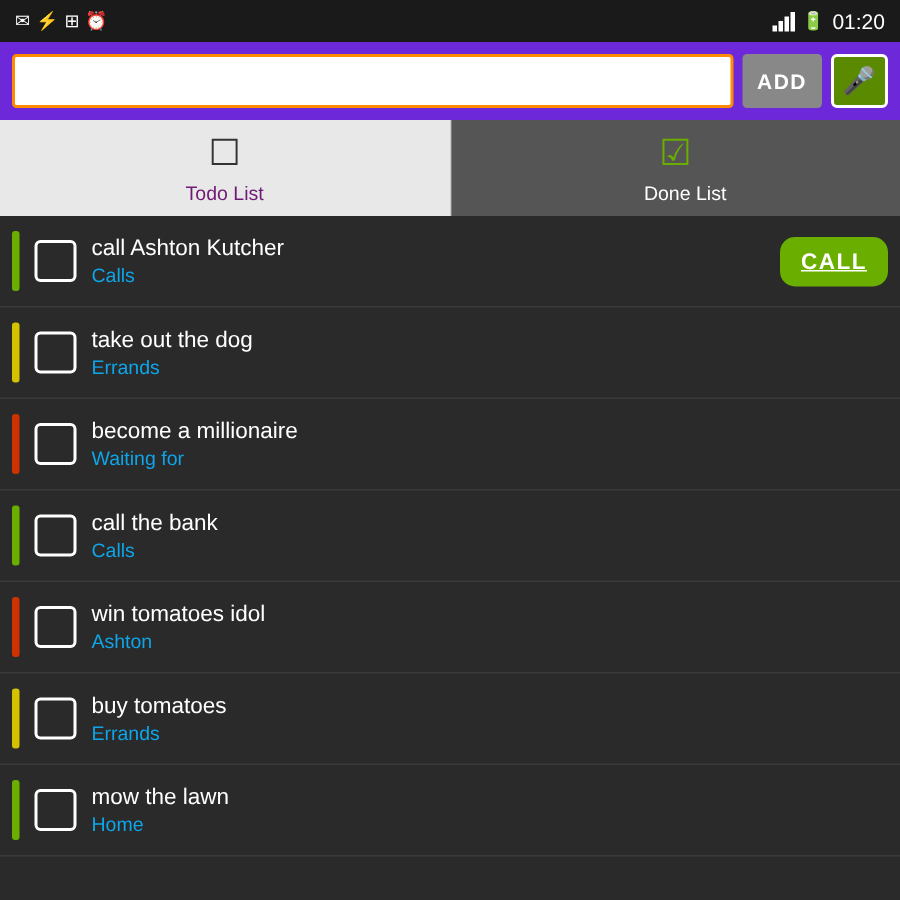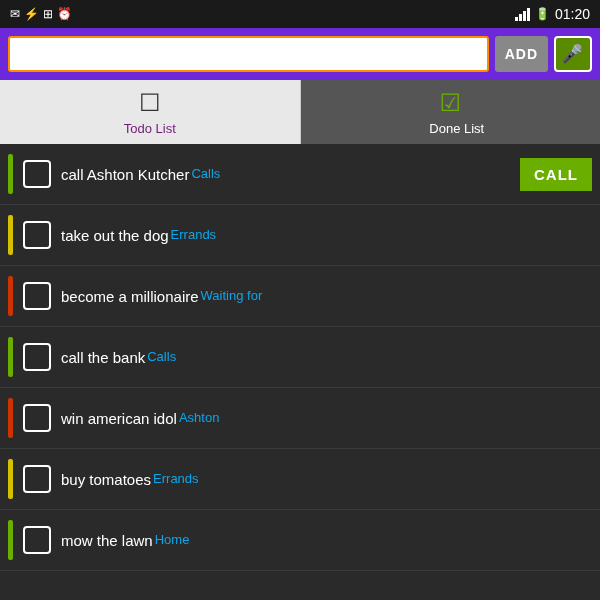--- a/index.html
+++ b/index.html
@@ -198,21 +198,21 @@
       height: 28px;
       border: 2px solid #fff;
       border-radius: 4px;
       background: transparent;
       flex-shrink: 0;
     }
 
     .item-text {
       flex: 1;
       display: flex;
-      flex-direction: row;
+      flex-direction: column;
       gap: 2px;
     }
 
     .item-title {
       color: #fff;
       font-size: 15px;
       font-weight: 500;
     }
 
     .item-subtitle {
@@ -220,23 +220,24 @@
       font-size: 13px;
     }
 
     .call-button {
       background: #6aaf00;
       color: #fff;
       font-size: 15px;
       font-weight: bold;
       padding: 8px 14px;
       border: none;
-      border-radius: 0;
+      border-radius: 10px;
       cursor: pointer;
       letter-spacing: 1px;
+      text-decoration: underline;
     }
 
     
     .todo-list::-webkit-scrollbar {
       width: 4px;
     }
     .todo-list::-webkit-scrollbar-thumb {
       background: #555;
     }
   </style>
@@ -314,21 +315,21 @@
         <div class="item-checkbox"></div>
         <div class="item-text">
           <span class="item-title">call the bank</span>
           <span class="item-subtitle">Calls</span>
         </div>
       </div>
       <div class="todo-item">
         <div class="priority-bar priority-red"></div>
         <div class="item-checkbox"></div>
         <div class="item-text">
-          <span class="item-title">win american idol</span>
+          <span class="item-title">win tomatoes idol</span>
           <span class="item-subtitle">Ashton</span>
         </div>
       </div>
       <div class="todo-item">
         <div class="priority-bar priority-yellow"></div>
         <div class="item-checkbox"></div>
         <div class="item-text">
           <span class="item-title">buy tomatoes</span>
           <span class="item-subtitle">Errands</span>
         </div>

